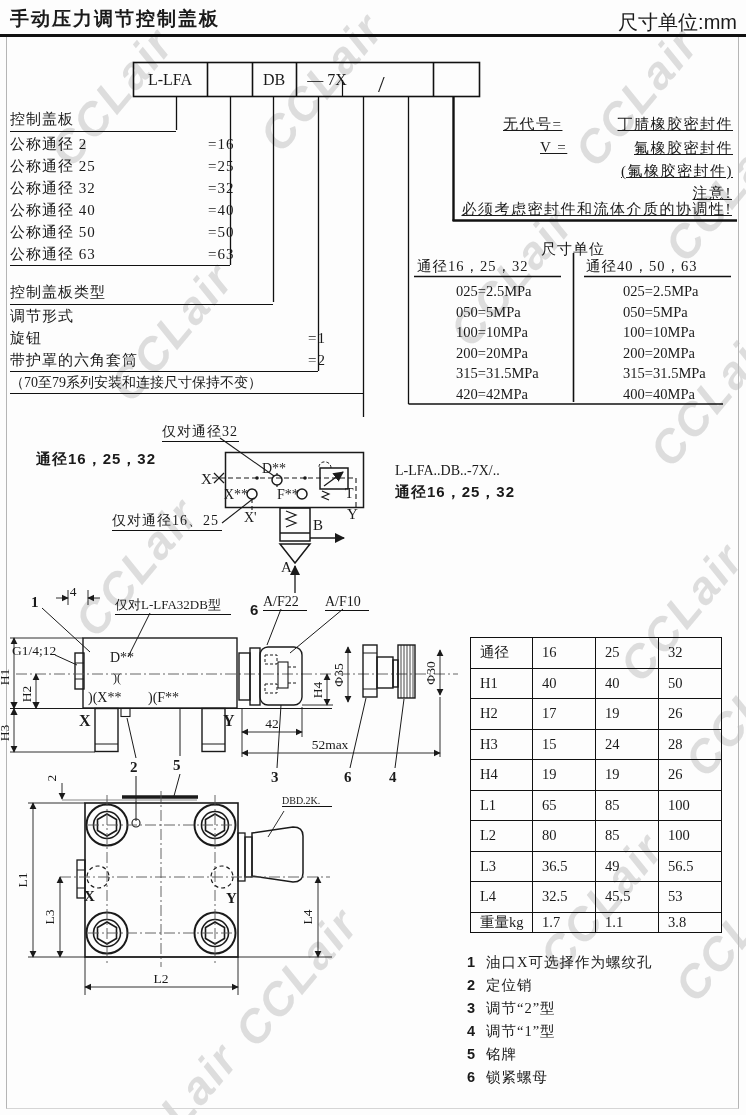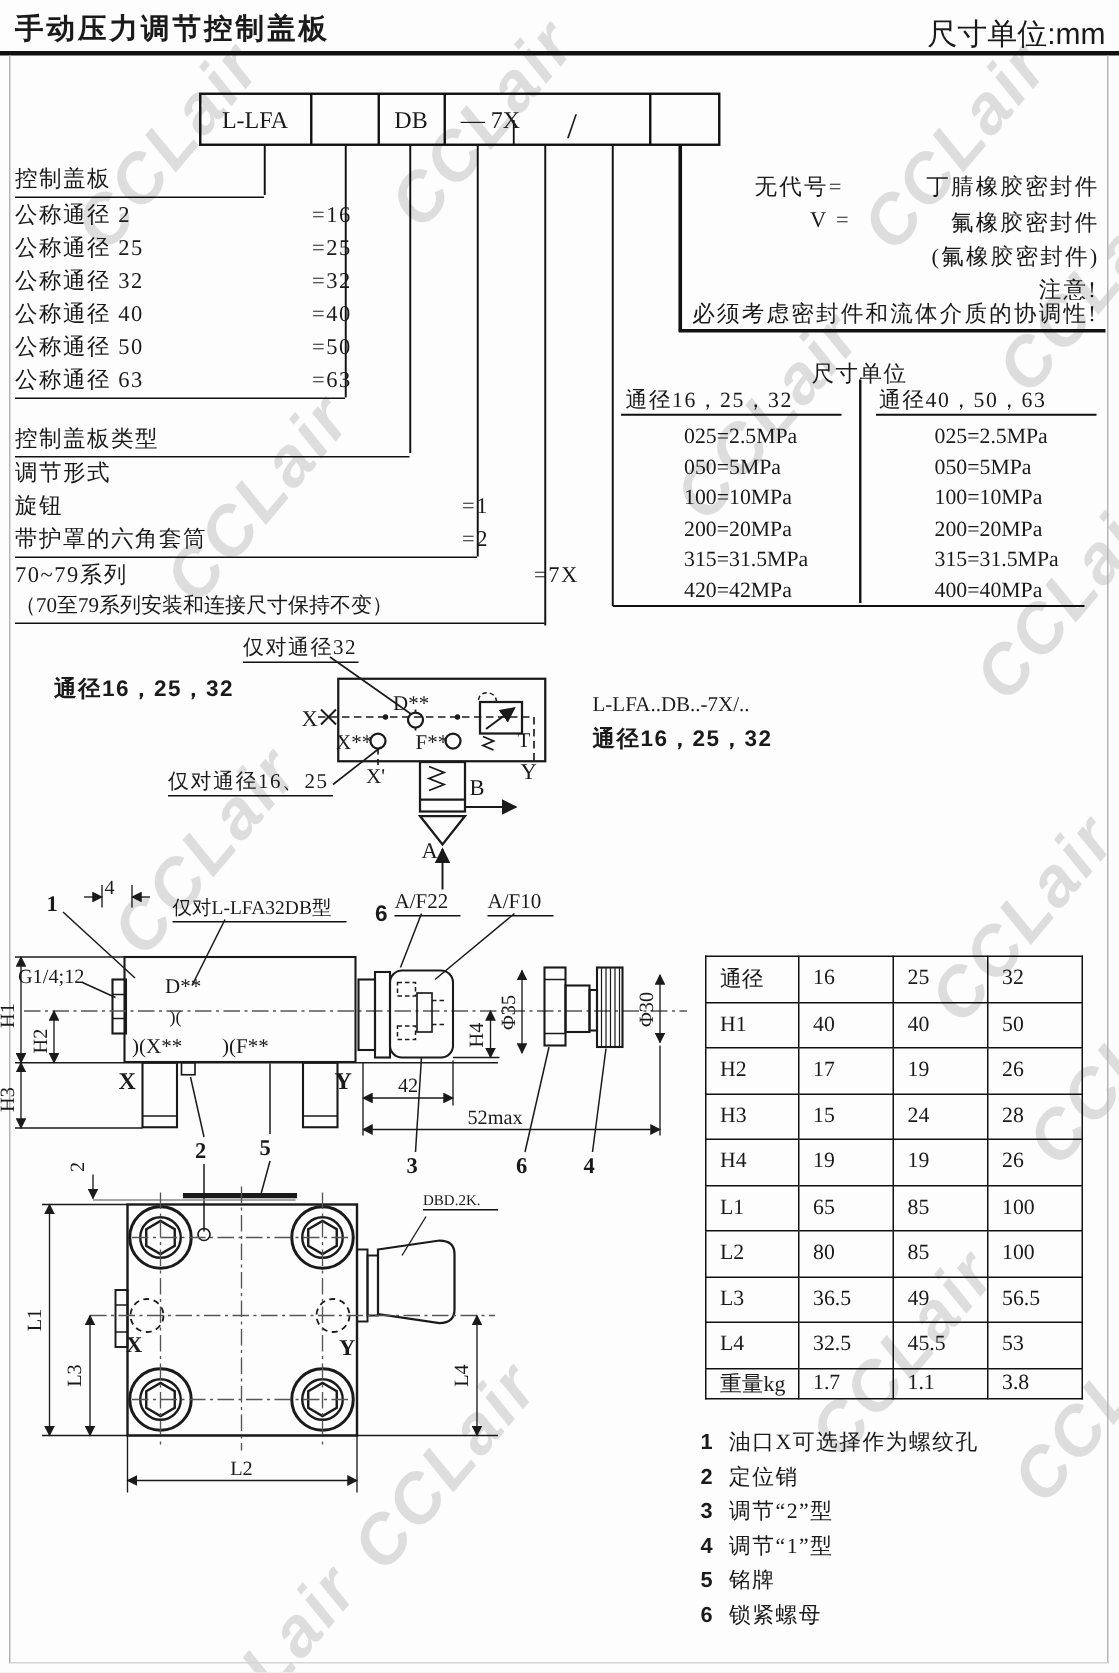--- a/index.html
+++ b/index.html
@@ -15,21 +15,21 @@
   .hdr-rule{left:0;top:34px;width:746px;height:3px;background:#111;}
   .frame{left:6px;top:37px;width:731px;height:1071px;border-left:1px solid #b5b5b5;
          border-right:1px solid #b5b5b5;border-bottom:1px solid #d5d5d5;}
   .lbl{position:absolute;font-size:15px;letter-spacing:1px;white-space:nowrap;}
   .u{border-bottom:1.4px solid #111;}
   .rows .r{position:relative;height:22px;line-height:22px;}
   .rows .v{position:absolute;left:170px;top:0;margin-left:28px;}
   .adj .v{left:270px;}
   .ser .v{left:318px;}
   .note2{font-size:14px;letter-spacing:0;}
-  .sealrow{position:absolute;white-space:nowrap;font-size:15px;letter-spacing:1.5px;}
+  .sealrow{position:absolute;white-space:nowrap;font-size:15px;letter-spacing:1.5px;text-decoration:underline;}
   .pr-rows{position:absolute;font-size:14.5px;}
   .pr-rows .r{height:20.5px;line-height:20.5px;display:flex;text-align:right;}
   .pr-rows .c{width:66px;}
   .cad{font-family:"Liberation Serif",serif;}
   .dimtab{position:absolute;left:470px;top:637px;border-collapse:collapse;
           font-size:14.5px;table-layout:fixed;}
   .dimtab td{border:1.6px solid #111;padding:0 0 0 9px;height:29.5px;background:transparent;}
   .dimtab tr.last td{height:17px;}
   .dimtab td.c0{width:52px;} .dimtab td.cn{width:53px;}
   .notes{position:absolute;left:467px;top:951px;font-size:14.5px;letter-spacing:1px;}
@@ -110,21 +110,20 @@
 
   <div class="layer lbl u" style="left:10px;top:283px;width:263px;padding-bottom:2px"><span>控制盖板类型</span></div>
 
   <div class="layer lbl rows adj u" style="left:10px;top:305px;width:308px">
     <div class="r"><span>调节形式</span></div>
     <div class="r"><span>旋钮</span><span class="v">=1</span></div>
     <div class="r"><span>带护罩的六角套筒</span><span class="v">=2</span></div>
   </div>
 
   <div class="layer lbl rows ser u" style="left:10px;top:373px;width:353px">
-    <div class="r"><span>70~79系列</span><span class="v">=7X</span></div>
     <div class="r note2" style="height:20px;line-height:20px"><span>（70至79系列安装和连接尺寸保持不变）</span></div>
   </div>
 
   <span class="layer sealrow" style="left:503px;top:115px">无代号=</span>
   <span class="layer sealrow" style="right:13px;top:115px">丁腈橡胶密封件</span>
   <span class="layer sealrow" style="left:540px;top:139px">V =</span>
   <span class="layer sealrow" style="right:13px;top:139px">氟橡胶密封件</span>
   <span class="layer sealrow" style="right:13px;top:162px">(氟橡胶密封件)</span>
   <span class="layer sealrow note2" style="right:14px;top:184px">注意!</span>
   <span class="layer sealrow note2" style="right:14px;top:200px">必须考虑密封件和流体介质的协调性!</span>

